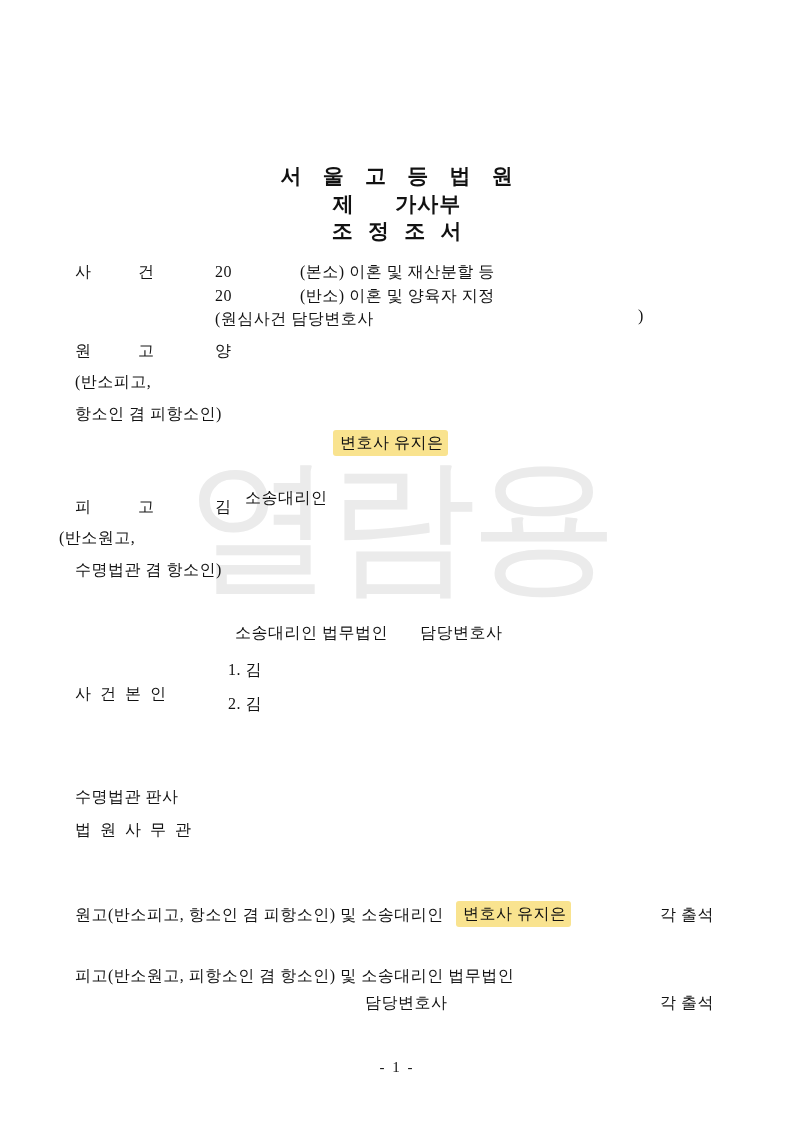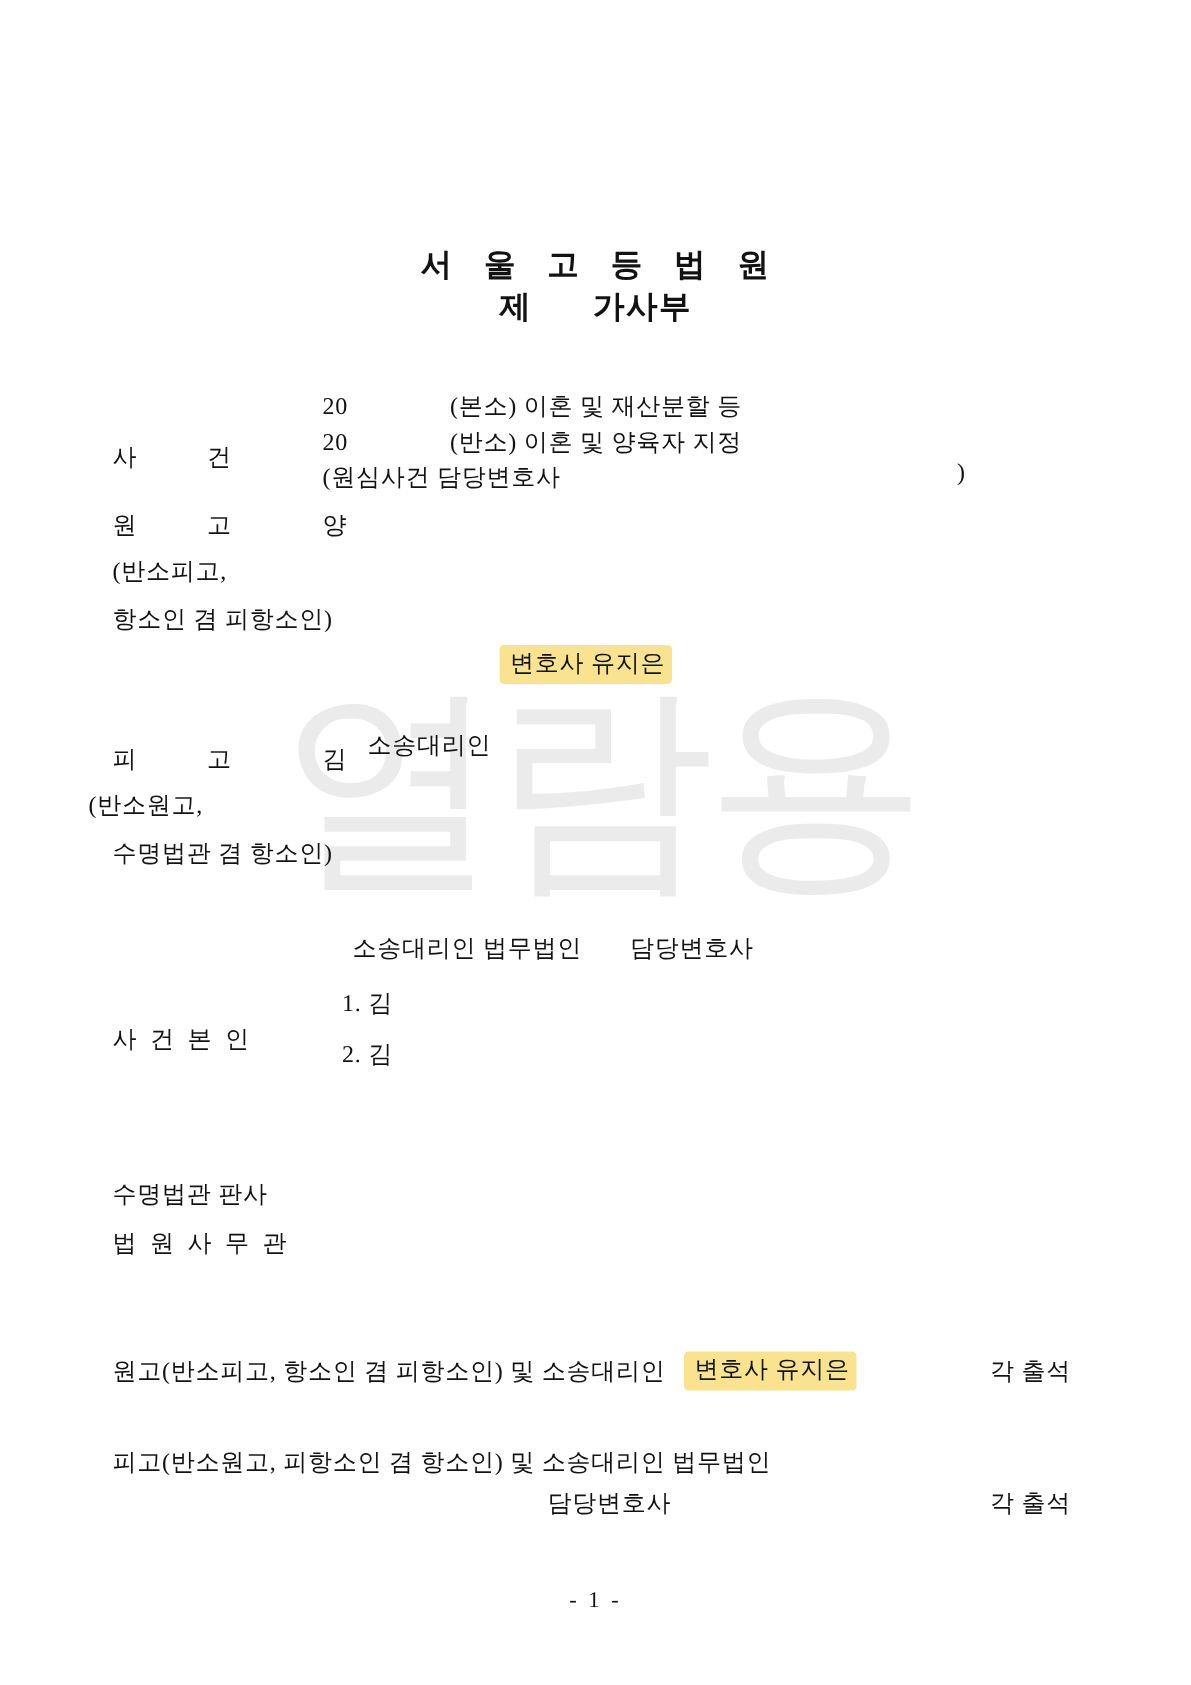--- a/index.html
+++ b/index.html
@@ -69,22 +69,23 @@
 </style>
 </head>
 <body>
 
 <div class="page">
 
   <div class="watermark">열람용</div>
 
   <div class="t title-line" style="top:192px;">제  가사부</div>
   <div class="t title-line" style="top:164px;">서 울 고 등 법 원</div>
+  <div class="t title-line doctype" style="top:219px;">조 정 조 서</div>
 
-  <span class="t wide-label" style="left:75px; top:262px;margin-top:34px;">사 건</span>
+  <span class="t wide-label" style="left:75px; top:262px;">사 건</span>
   <span class="t" style="left:215px; top:262px;">20</span>
   <span class="t" style="left:300px; top:262px;">(본소) 이혼 및 재산분할 등</span>
   <span class="t" style="left:215px; top:286px;">20</span>
   <span class="t" style="left:300px; top:286px;">(반소) 이혼 및 양육자 지정</span>
   <span class="t" style="left:215px; top:309px;">(원심사건 담당변호사</span>
   <span class="t" style="left:638px; top:306px;">)</span>
 
   <span class="t wide-label" style="left:75px; top:341px;">원 고</span>
   <span class="t" style="left:215px; top:341px;">양</span>
   <span class="t" style="left:75px; top:372px;">(반소피고,</span>

